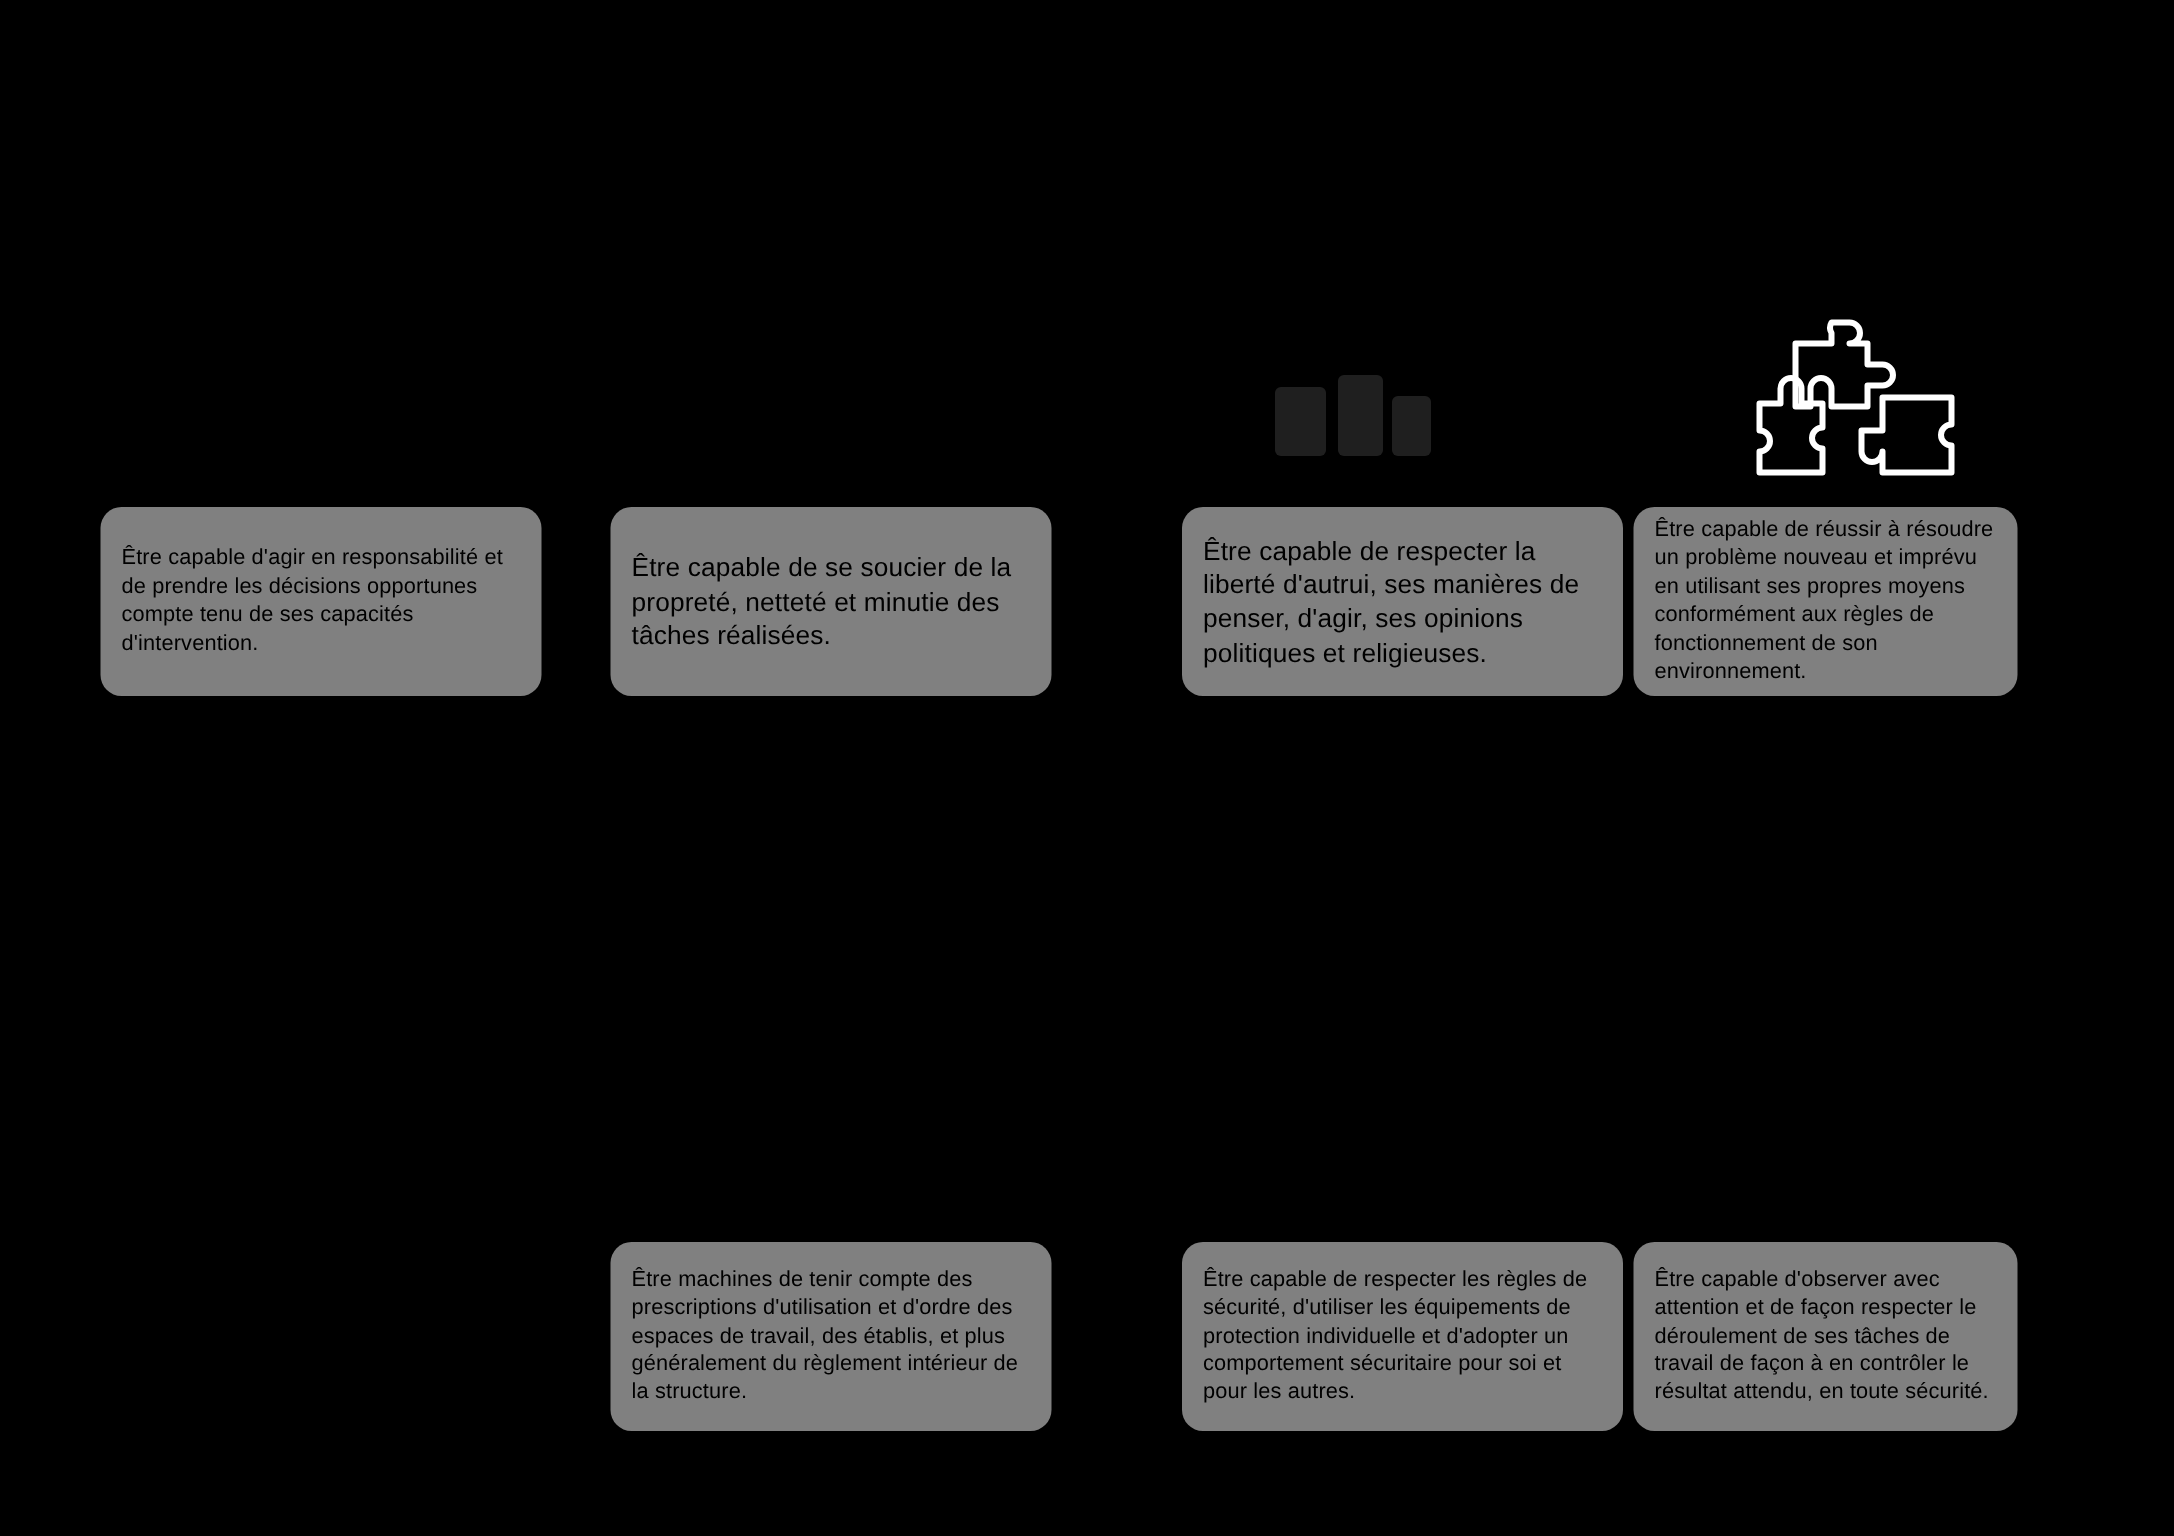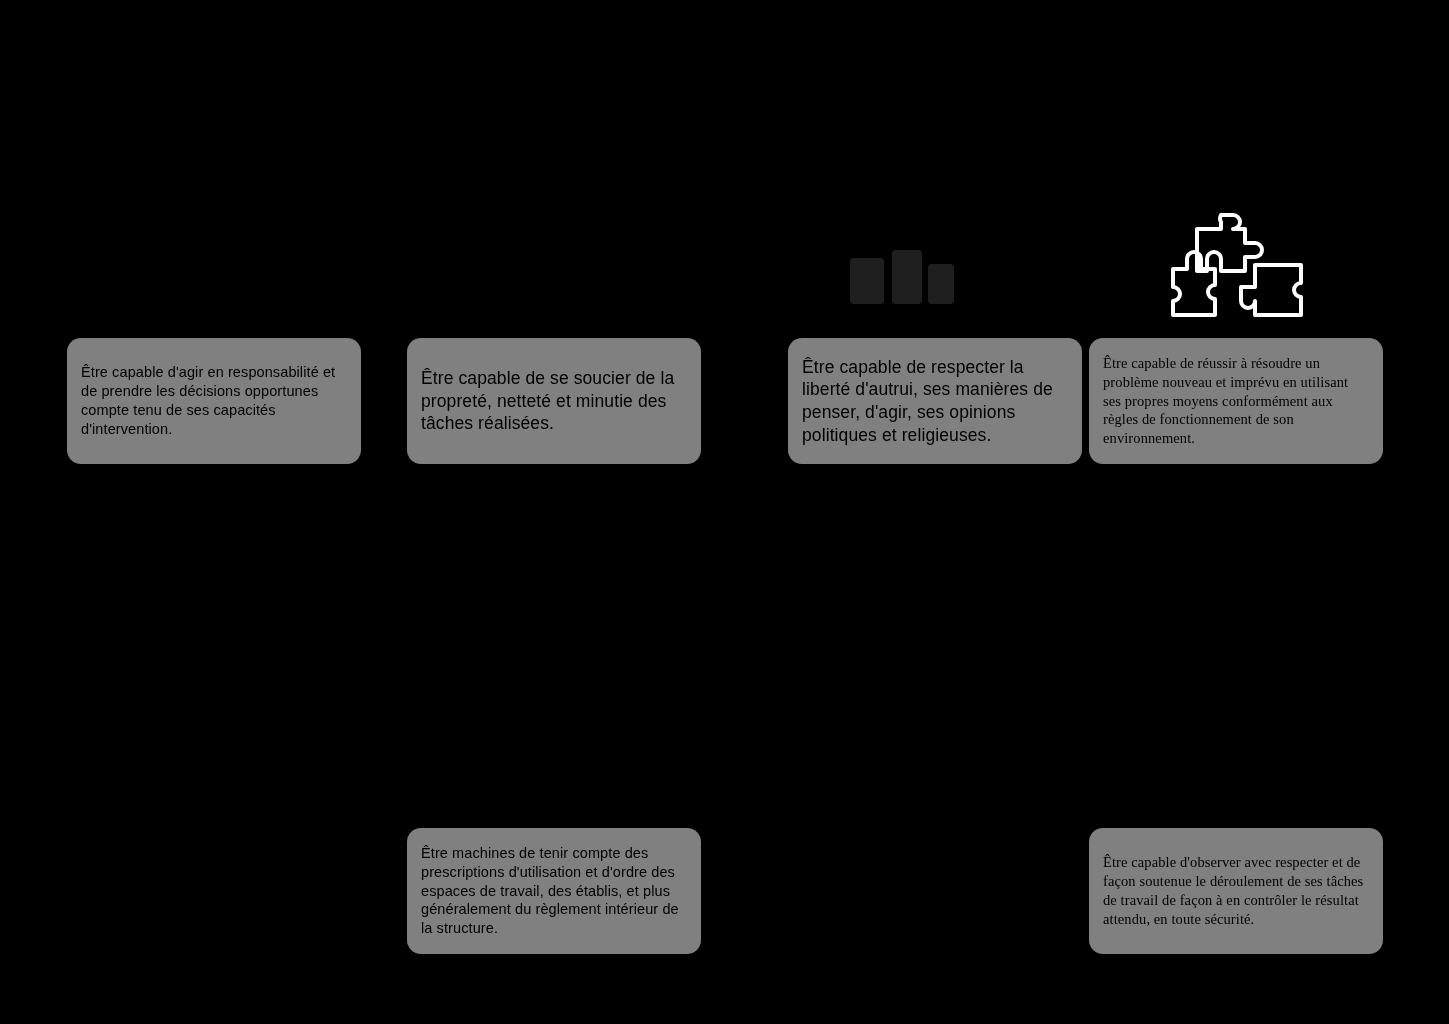--- a/index.html
+++ b/index.html
@@ -34,21 +34,21 @@
     display: block;
     width: 100%;
     padding: 0 14px;
     line-height: 1.30;
     letter-spacing: 0.1px;
   }
   
   .col1 { left: 67px;  width: 294px; }
   .col2 { left: 407px; width: 294px; }
   .col3 { left: 788px; width: 294px; }
-  .col4 { left: 1089px;width: 294px; font-family: Liberation Serif, serif; }
+  .col4 { left: 1089px;width: 256px; }
 
   .rowA { top: 338px; height: 126px; }
   .rowB { top: 828px; height: 126px; }
 
   .fs-small  { font-size: 14.5px; }
   .fs-medium { font-size: 17.5px; }
 
   .puzzle-icon {
     position: absolute;
     left: 1163px;
@@ -105,18 +105,21 @@
 
   <div class="card col4 rowA">
     <span class="txt fs-small">Être capable de réussir à résoudre un problème nouveau et imprévu en utilisant ses propres moyens conformément aux règles de fonctionnement de son environnement.</span>
   </div>
 
 
   <div class="card col2 rowB">
     <span class="txt fs-small">Être machines de tenir compte des prescriptions d'utilisation et d'ordre des espaces de travail, des établis, et plus généralement du règlement intérieur de la structure.</span>
   </div>
 
+  <div class="card col3 rowB">
+    <span class="txt fs-small">Être capable de respecter les règles de sécurité, d'utiliser les équipements de protection individuelle et d'adopter un comportement sécuritaire pour soi et pour les autres.</span>
+  </div>
 
   <div class="card col4 rowB">
-    <span class="txt fs-small">Être capable d'observer avec respecter et de façon soutenue le déroulement de ses tâches de travail de façon à en contrôler le résultat attendu, en toute sécurité.</span>
+    <span class="txt fs-small">Être capable d'observer avec attention et de façon respecter le déroulement de ses tâches de travail de façon à en contrôler le résultat attendu, en toute sécurité.</span>
   </div>
 
 </div>
 
 </body></html>

